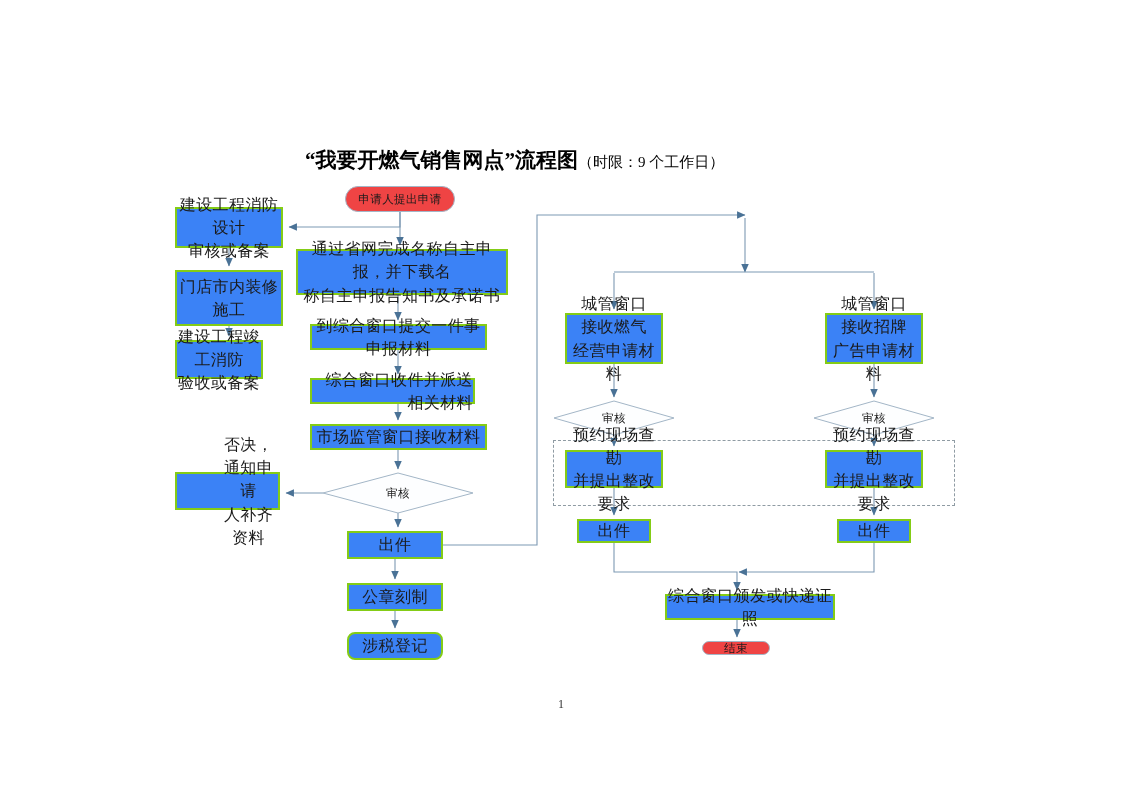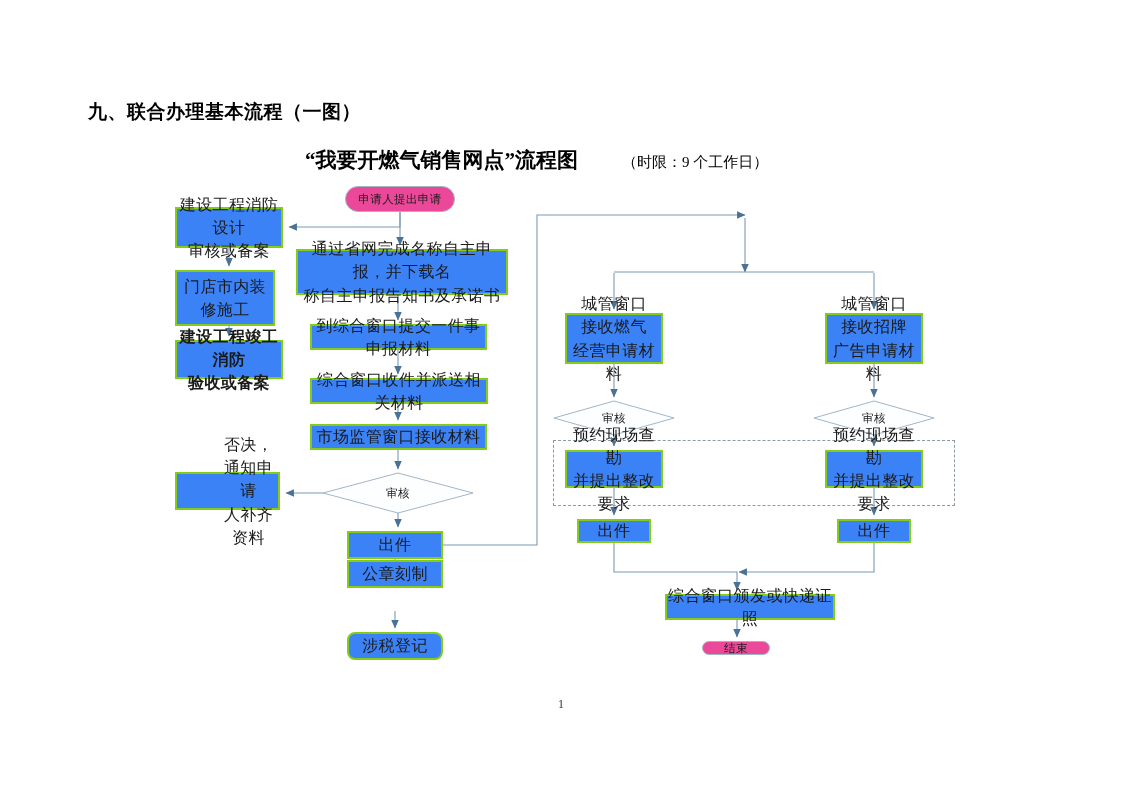--- a/index.html
+++ b/index.html
@@ -14,21 +14,21 @@
   .heading{
     position:absolute;left:88px;top:99px;
     font-family:"Liberation Sans","DejaVu Sans",sans-serif;
     font-weight:bold;font-size:19px;color:#000;
     letter-spacing:.5px;white-space:nowrap;
   }
   .subtitle{
     position:absolute;left:305px;top:146px;
     font-size:21px;font-weight:bold;color:#000;white-space:nowrap;
   }
-  .subtitle .small{font-size:15px;font-weight:normal;padding-left:44px;}
+  .subtitle .small{font-size:15px;font-weight:normal;}
 
   .pagenum{
     position:absolute;left:0;right:0;top:697px;
     text-align:center;font-size:12px;color:#333;
   }
 
   svg.flow{position:absolute;left:0;top:0;width:1122px;height:793px;}
 
   .nodebox{
     position:absolute;
@@ -39,21 +39,21 @@
     text-align:center;
     font-family:"Liberation Serif","DejaVu Serif",serif;
     font-size:16px;color:#1a1a1a;
     line-height:1.45;
     letter-spacing:.4px;
     white-space:pre-line;
   }
   .terminal{
     position:absolute;
     border:1px solid #a3b6c7;
-    background:#ec4899;
+    background:#ef4444;
     border-radius:20px;
     box-sizing:border-box;
     display:flex;align-items:center;justify-content:center;
     font-size:11.5px;color:#1a1a1a;letter-spacing:.4px;
   }
   .diamond-label{
     position:absolute;
     display:flex;align-items:center;justify-content:center;
     font-size:11.5px;color:#1a1a1a;letter-spacing:.4px;
     pointer-events:none;
@@ -63,21 +63,20 @@
     border:1.4px dashed #8f9ba3;
     box-sizing:border-box;
     background:transparent;
   }
 </style>
 </head>
 <body>
 
 <div class="page">
 
-  <div class="heading">九、联合办理基本流程（一图）</div>
 
   <div class="subtitle">
     <span>“我要开燃气销售网点”流程图</span><span class="small">（时限：9 个工作日）</span>
   </div>
 
   <svg class="flow" viewBox="0 0 1122 793">
     <defs>
       <marker id="ah" markerWidth="9" markerHeight="9" refX="7.2" refY="3.4" orient="auto">
         <path d="M0,0 L7.6,3.4 L0,6.8 z" fill="#4a7296"></path>
       </marker>
@@ -146,42 +145,42 @@
     </g>
   </svg>
 
   <div class="dashzone" style="left:553px;top:440px;width:402px;height:66px;"></div>
 
   <div class="terminal" style="left:345px;top:186px;width:110px;height:26px;">申请人提出申请</div>
 
   <div class="nodebox" style="left:175px;top:207px;width:108px;height:41px;">建设工程消防设计
 审核或备案</div>
 
-  <div class="nodebox" style="left:175px;top:270px;width:100px;height:56px;">门店市内装修施工</div>
-
-  <div class="nodebox" style="left:175px;top:340px;width:108px;height:39px;font-weight:bold;">建设工程竣工消防
+  <div class="nodebox" style="left:175px;top:270px;width:108px;height:56px;">门店市内装修施工</div>
+
+  <div class="nodebox" style="left:175px;top:340px;width:88px;height:39px;">建设工程竣工消防
 验收或备案</div>
 
   <div class="nodebox" style="left:296px;top:249px;width:212px;height:46px;">通过省网完成名称自主申报，并下载名
 称自主申报告知书及承诺书</div>
 
   <div class="nodebox" style="left:310px;top:324px;width:177px;height:26px;">到综合窗口提交一件事申报材料</div>
 
-  <div class="nodebox" style="left:310px;top:378px;width:178px;height:26px;">综合窗口收件并派送相关材料</div>
+  <div class="nodebox" style="left:310px;top:378px;width:165px;height:26px;text-align:right;">综合窗口收件并派送相关材料</div>
 
   <div class="nodebox" style="left:310px;top:424px;width:177px;height:26px;">市场监管窗口接收材料</div>
 
   <div class="diamond-label" style="left:323px;top:473px;width:150px;height:40px;">审核</div>
 
   <div class="nodebox" style="left:175px;top:472px;width:105px;height:38px;padding-left:42px;">否决，通知申请
 人补齐资料</div>
 
   <div class="nodebox" style="left:347px;top:531px;width:96px;height:28px;">出件</div>
 
-  <div class="nodebox" style="left:347px;top:560px;width:96px;height:28px;">公章刻制</div>
+  <div class="nodebox" style="left:347px;top:583px;width:96px;height:28px;">公章刻制</div>
 
   <div class="nodebox" style="left:347px;top:632px;width:96px;height:28px;border-radius:8px;">涉税登记</div>
 
   <div class="nodebox" style="left:565px;top:313px;width:98px;height:51px;">城管窗口
 接收燃气
 经营申请材料</div>
 
   <div class="nodebox" style="left:825px;top:313px;width:98px;height:51px;">城管窗口
 接收招牌
 广告申请材料</div>

